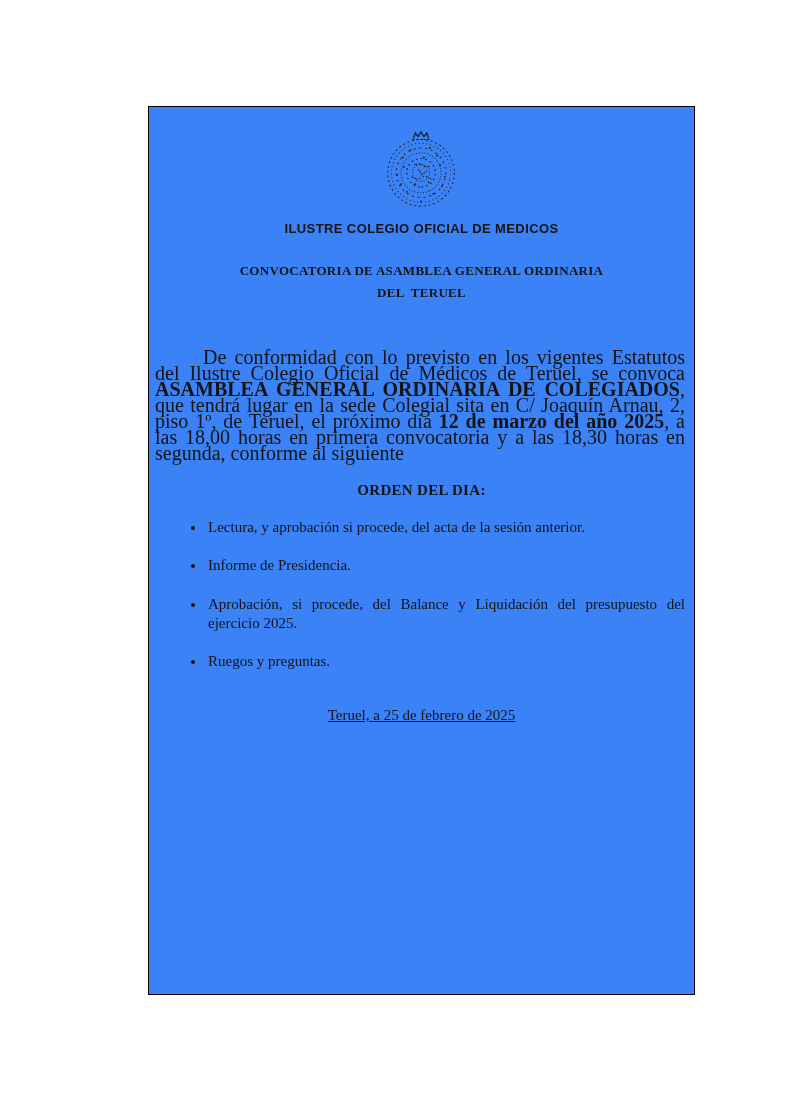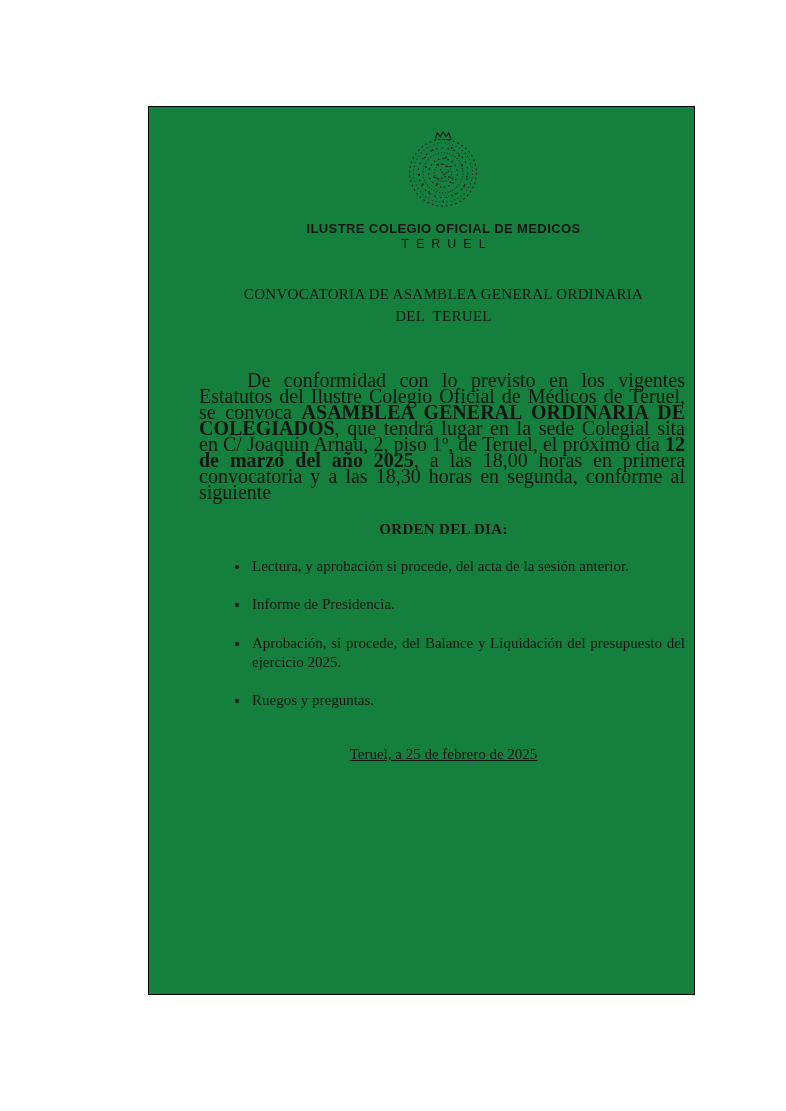--- a/index.html
+++ b/index.html
@@ -11,23 +11,22 @@
     font-family: "Liberation Serif", "DejaVu Serif", serif;
     color: #141414;
   }
   .page-frame {
     position: absolute;
     left: 148px;
     top: 106px;
     width: 547px;
     height: 889px;
     border: 1px solid #000000;
-    background: #15803d;
+    background: #3b82f6;
     overflow: hidden;
-    padding-left: 44px;
   }
   .seal {
     display: block;
     margin: 22px auto 0 auto;
     width: 82px;
     height: 80px;
   }
   .org-name {
     margin-top: 12px;
     text-align: center;
@@ -39,24 +38,24 @@
   }
   .org-city {
     text-align: center;
     font-family: "Liberation Sans", "DejaVu Sans", sans-serif;
     font-size: 12.5px;
     letter-spacing: 7px;
     line-height: 16px;
     padding-left: 7px; 
   }
   .doc-title {
-    margin-top: 31px;
+    margin-top: 24px;
     text-align: center;
-    font-weight: normal;
-    font-size: 15px;
+    font-weight: bold;
+    font-size: 13px;
     letter-spacing: 0.3px;
     line-height: 22px;
   }
   .doc-title .line2 { white-space: pre-wrap; }
   .body-par {
     margin: 45px 9px 12px 6px;
     font-size: 20px;
     line-height: 16px;
     text-align: justify;
     text-indent: 48px;
@@ -141,21 +140,20 @@
       <circle cx="49" cy="56" r="1"></circle>
         <circle cx="44" cy="30" r="1"></circle>
       <circle cx="20" cy="58" r="1"></circle>
         <circle cx="63" cy="60" r="1"></circle>
       <circle cx="61" cy="38" r="1"></circle>
         <circle cx="23" cy="40" r="1"></circle>
     </g>
   </svg>
 
   <div class="org-name">ILUSTRE COLEGIO OFICIAL DE MEDICOS</div>
-  <div class="org-city">TERUEL</div>
 
   <div class="doc-title">
     <div class="line1">CONVOCATORIA DE ASAMBLEA GENERAL ORDINARIA</div>
     <div class="line2">DEL  TERUEL</div>
   </div>
 
   <p class="body-par"><span>De conformidad con lo previsto en los vigentes Estatutos del Ilustre Colegio Oficial de Médicos de Teruel, se convoca </span><span class="b">ASAMBLEA GENERAL ORDINARIA DE COLEGIADOS</span><span>, que tendrá lugar en la sede Colegial sita en C/ Joaquín Arnau, 2, piso 1º, de Teruel, el próximo día </span><span class="b">12 de marzo del año 2025</span><span>, a las 18,00 horas en primera convocatoria y a las 18,30 horas en segunda, conforme al siguiente</span></p>
 
   <div class="agenda-heading">ORDEN DEL DIA:</div>
 

